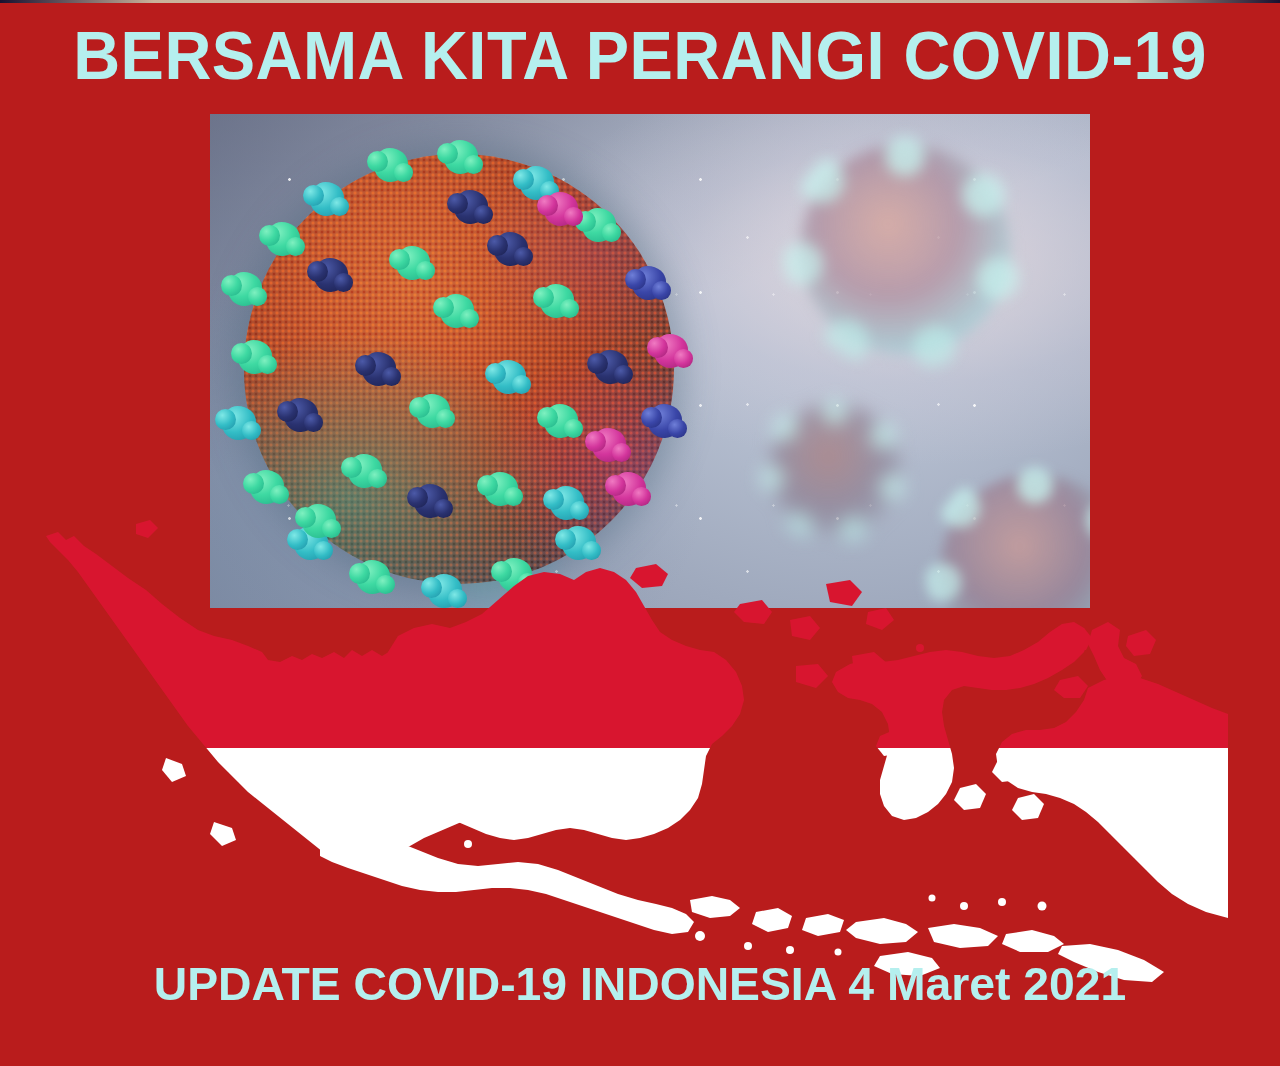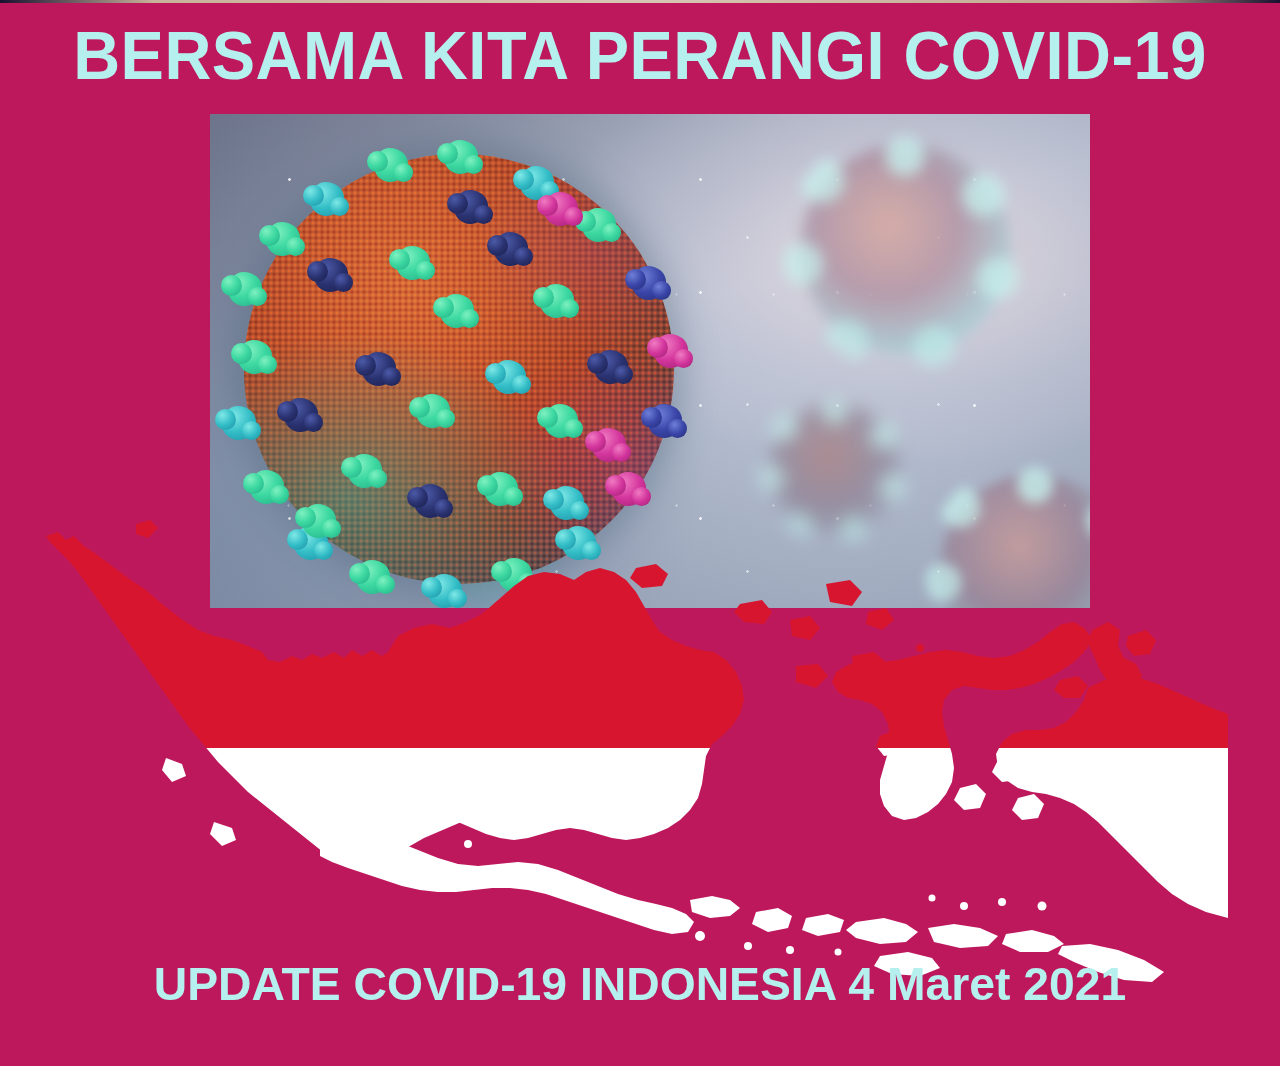--- a/index.html
+++ b/index.html
@@ -6,21 +6,21 @@
   * { margin:0; padding:0; box-sizing:border-box; }
   html, body {
     width:1280px; height:1066px;
     background:#150d2b;
     font-family:"Liberation Sans", sans-serif;
     overflow:hidden;
   }
   #poster {
     position:relative;
     width:1280px; height:1066px;
-    background:#be185d;
+    background:#b91c1c;
     overflow:hidden;
   }
   
   .top-strip {
     position:absolute; left:0; top:0; width:1280px; height:3px;
     background:linear-gradient(90deg,#1a1130 0%, #c9b29a 12%, #d8c6b4 50%, #c0a890 88%, #1a1130 100%);
   }
 
   
   .headline {

